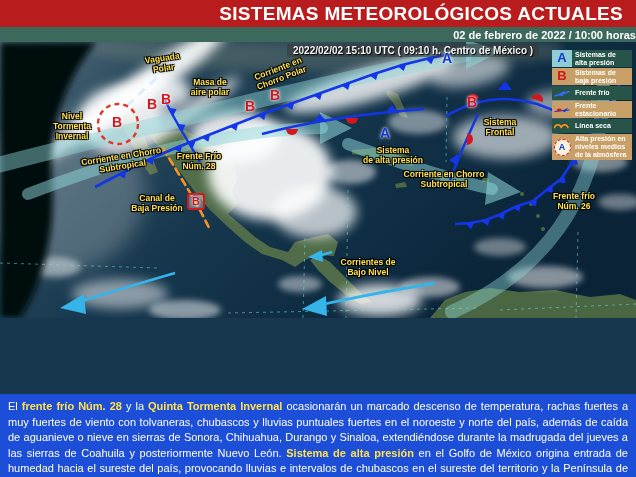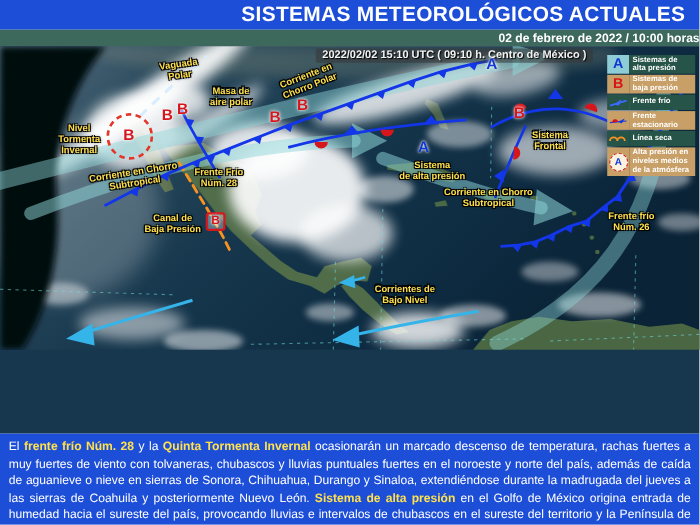--- a/index.html
+++ b/index.html
@@ -1,18 +1,18 @@
 <!DOCTYPE html>
 <html><head>
 <meta charset="utf-8">
 <style>
   html,body{margin:0;padding:0;background:#e8e8e8;}
   .page{position:relative;width:636px;height:477px;overflow:hidden;font-family:"Liberation Sans",sans-serif;background:#fff;}
   
-  .title-bar{height:27px;background:#1d4ed8;display:flex;align-items:center;justify-content:flex-end;padding-right:13px;box-sizing:border-box;}
+  .title-bar{height:27px;background:#b91c1c;display:flex;align-items:center;justify-content:flex-end;padding-right:13px;box-sizing:border-box;}
   .title-bar h1{margin:0;color:#fff;font-size:19px;font-weight:bold;letter-spacing:.3px;}
   .date-bar{height:15px;background:#3d685c;display:flex;align-items:center;justify-content:flex-end;padding-right:0;box-sizing:border-box;}
   .date-bar span{color:#fff;font-size:11px;font-weight:bold;}
   
   .map{position:relative;width:636px;height:352px;overflow:hidden;background:#16374d;}
   .map-art{position:absolute;left:0;top:0;}
   .timestamp{position:absolute;left:287px;top:2px;background:rgba(55,55,55,.55);color:#f3f3f3;
     font-size:10px;font-weight:bold;padding:1px 6px;border-radius:2px;white-space:nowrap;
     text-shadow:1px 1px 1px #000;}
   .map-label{position:absolute;color:#ffe14d;font-weight:bold;font-size:8.5px;line-height:1.15;

